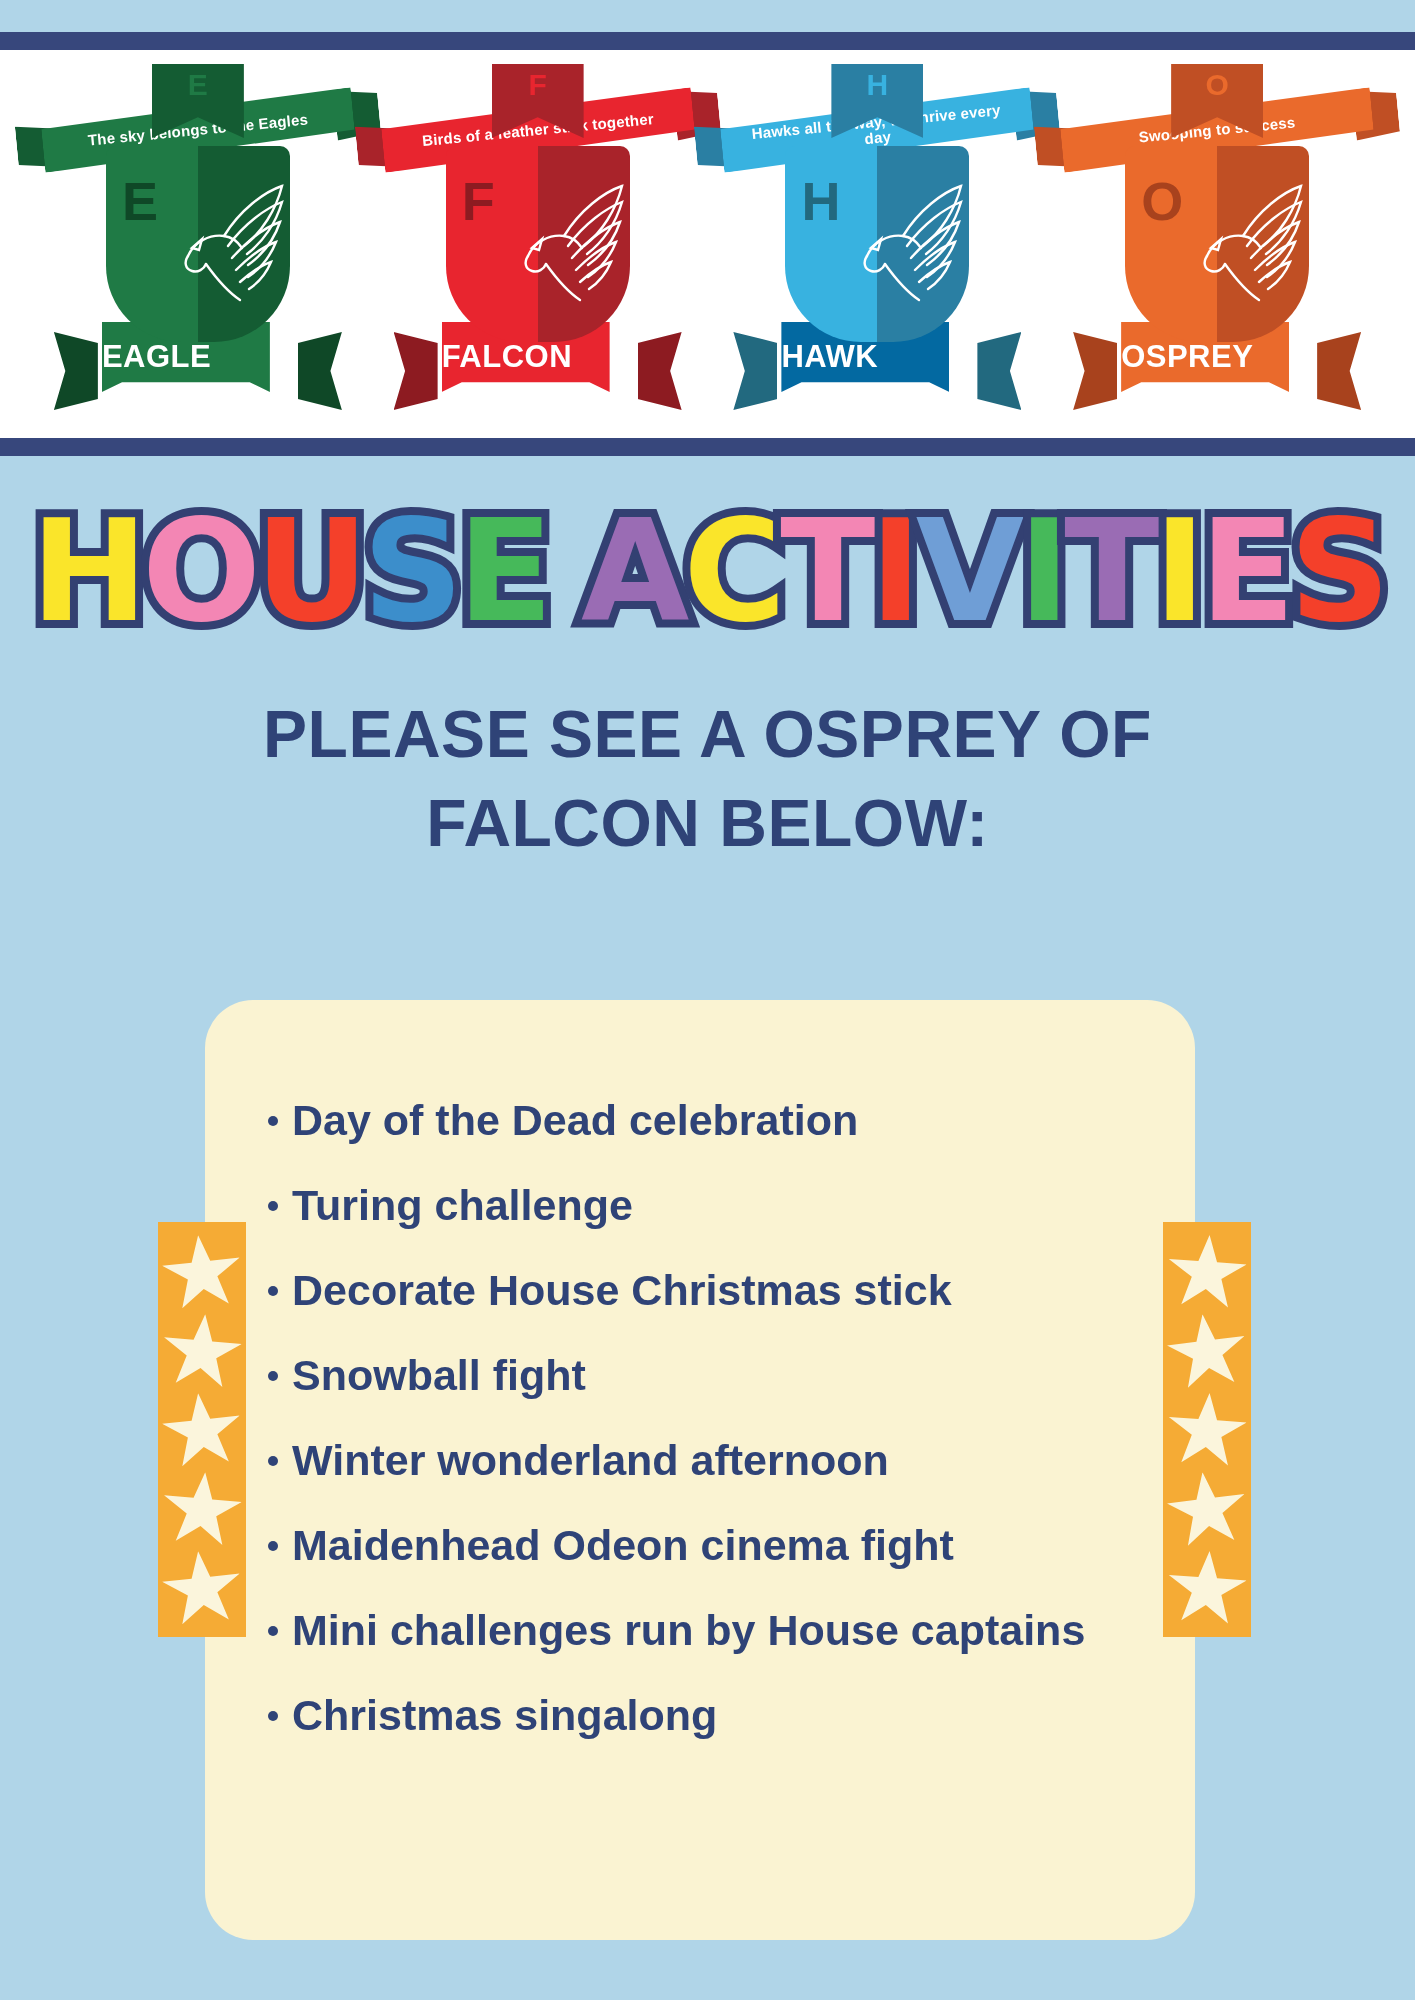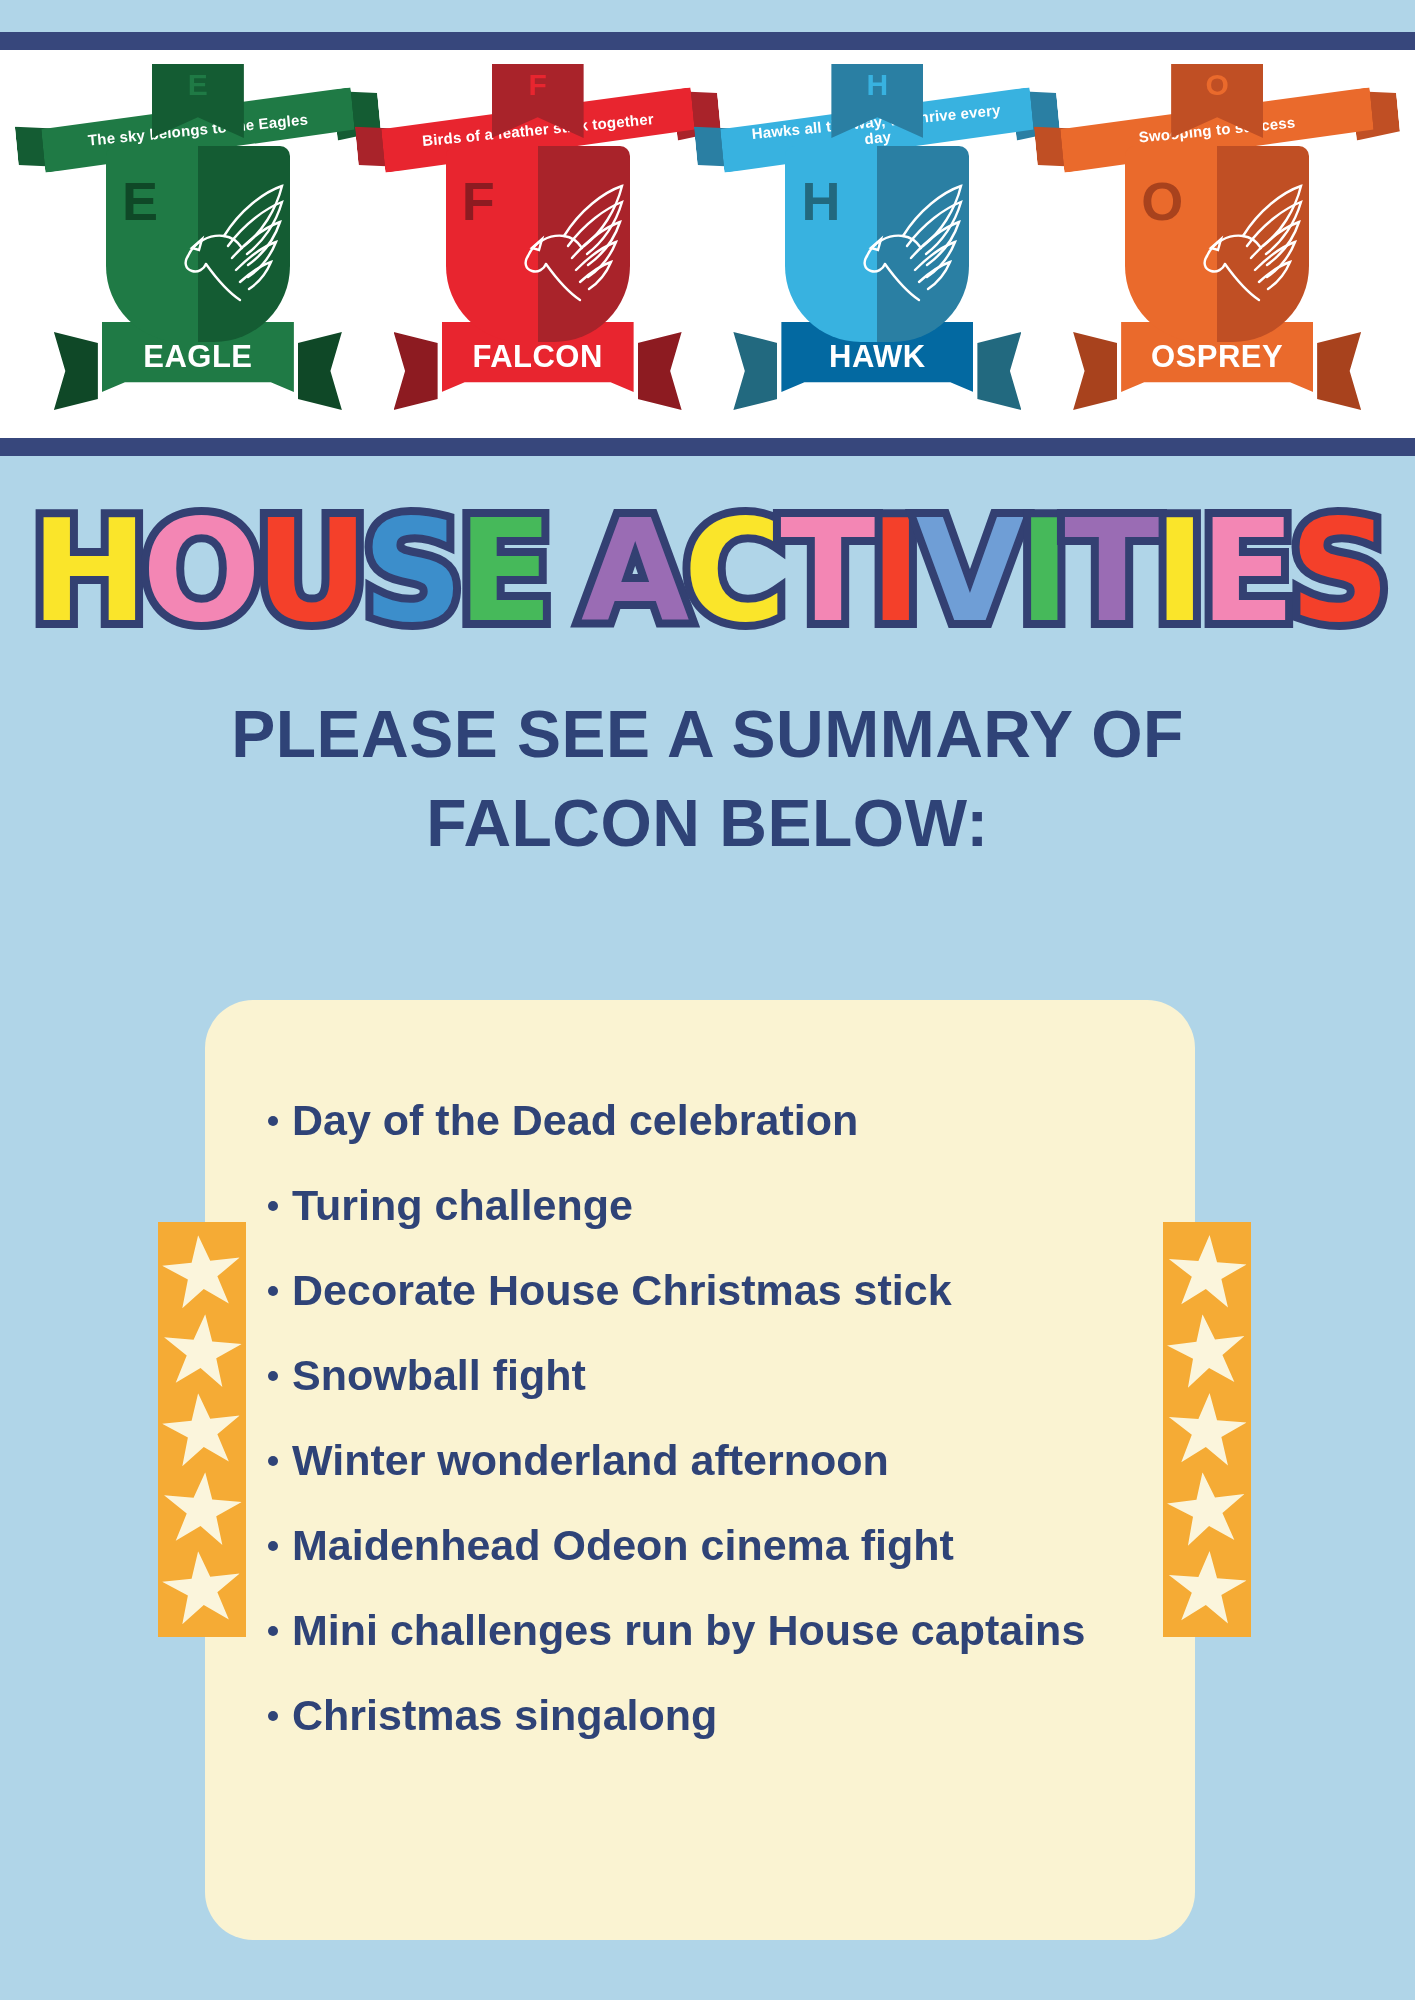--- a/index.html
+++ b/index.html
@@ -77,22 +77,22 @@
   
   .name-banner{
     position:absolute;left:50%;top:272px;margin-left:-118px;width:236px;height:78px;
   }
   .name-banner .wingl,.name-banner .wingr{
     position:absolute;top:10px;width:44px;height:78px;
   }
   .name-banner .wingl{left:-26px;clip-path:polygon(0 0,100% 14%,100% 86%,0 100%,26% 50%);}
   .name-banner .wingr{right:-26px;clip-path:polygon(100% 0,0 14%,0 86%,100% 100%,74% 50%);}
   .name-banner .plate{
-    position:absolute;left:22px;top:0;width:192px;height:70px;
-    display:flex;align-items:center;justify-content:center;
+    position:absolute;left:22px;top:0;width:168px;height:70px;
+    display:flex;align-items:center;
     clip-path:polygon(0 0,100% 0,100% 100%,88% 86%,12% 86%,0 100%);
   }
   .name-banner .plate span{
     color:#fff;font-weight:bold;font-size:31px;letter-spacing:.5px;
     font-family:"Liberation Sans Narrow","Liberation Sans",sans-serif;
   }
 
   
   .title{
     position:absolute;left:0;top:492px;width:1415px;height:160px;
@@ -345,21 +345,21 @@
     <span class="ltr" style="color: rgb(244, 64, 42);">I</span>
     <span class="ltr" style="color: rgb(111, 158, 214);">V</span>
     <span class="ltr" style="color: rgb(70, 185, 90);">I</span>
     <span class="ltr" style="color: rgb(154, 108, 180);">T</span>
     <span class="ltr" style="color: rgb(250, 229, 42);">I</span>
     <span class="ltr" style="color: rgb(243, 134, 180);">E</span>
     <span class="ltr" style="color: rgb(244, 64, 42);">S</span>
   </div>
 
 <div class="subtitle">
-  <div>PLEASE SEE A SUMMARY OF</div>
+  <div>PLEASE SEE A OSPREY OF</div>
   <div>FALCON BELOW:</div>
 </div>
 
 <div class="starbar left" id="starbar-left">
     <div class="star"></div>
     <div class="star"></div>
     <div class="star"></div>
     <div class="star"></div>
     <div class="star"></div>
   </div>

